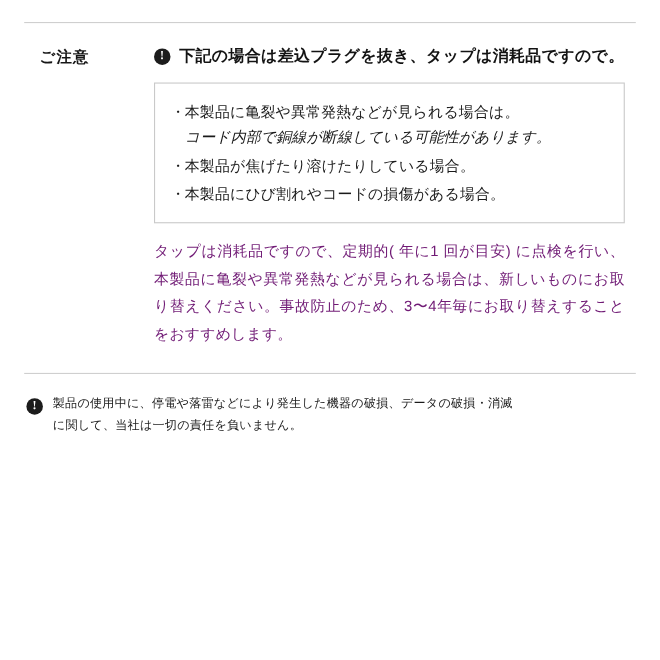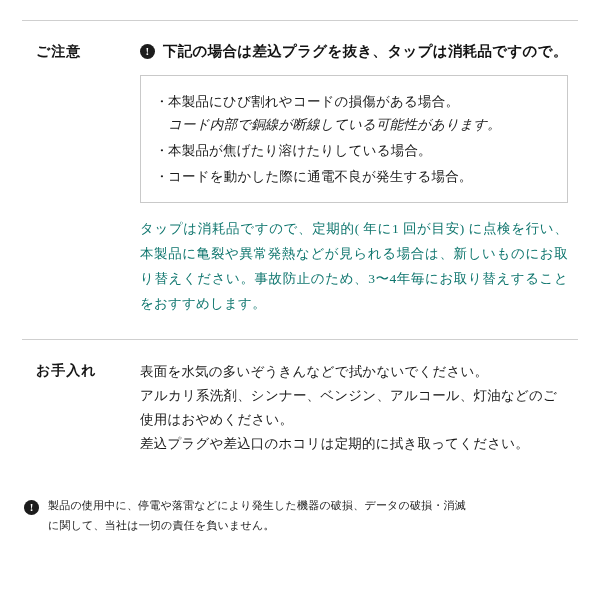--- a/index.html
+++ b/index.html
@@ -108,25 +108,24 @@
   }
   .bullet-list li .sub {
     display: block;
     font-style: italic;
   }
 
   .para {
     font-size: 13.5px;
     line-height: 1.85;
     letter-spacing: 0.2px;
-    color: #0f766e;
+    color: #701a75;
     margin: 0;
     text-align: justify;
     text-justify: inter-ideograph;
-    font-family: Liberation Serif, serif;
   }
 
   .care-lines p {
     margin: 0;
     font-size: 13.5px;
     line-height: 1.78;
     letter-spacing: 0.2px;
     color: #1a1a1a;
   }
 
@@ -162,46 +161,38 @@
 
           <div class="headline">
             <span class="bang">!</span>
             <span>下記の場合は差込プラグを抜き、タップは消耗品ですので。</span>
           </div>
 
           <div class="inner-box">
             <ul class="bullet-list">
               <li>
                 <span class="dot">・</span>
-                <span>本製品にひび割れやコードの損傷がある場合。</span>
+                <span>本製品に亀裂や異常発熱などが見られる場合は。</span>
                 <span class="sub">コード内部で銅線が断線している可能性があります。</span>
               </li>
               <li>
                 <span class="dot">・</span>
                 <span>本製品が焦げたり溶けたりしている場合。</span>
               </li>
               <li>
                 <span class="dot">・</span>
-                <span>コードを動かした際に通電不良が発生する場合。</span>
+                <span>本製品にひび割れやコードの損傷がある場合。</span>
               </li>
             </ul>
           </div>
 
           <p class="para">タップは消耗品ですので、定期的( 年に1 回が目安) に点検を行い、本製品に亀裂や異常発熱などが見られる場合は、新しいものにお取り替えください。事故防止のため、3〜4年毎にお取り替えすることをおすすめします。</p>
         </td>
       </tr>
 
-      <tr class="section-row last">
-        <td class="label-cell">お手入れ</td>
-        <td class="body-cell care-lines">
-          <p>表面を水気の多いぞうきんなどで拭かないでください。</p>
-          <p>アルカリ系洗剤、シンナー、ベンジン、アルコール、灯油などのご使用はおやめください。</p>
-          <p>差込プラグや差込口のホコリは定期的に拭き取ってください。</p>
-        </td>
-      </tr>
     </tbody>
   </table>
 
   <div class="footer-note">
     <span class="bang">!</span>
     <span class="text">製品の使用中に、停電や落雷などにより発生した機器の破損、データの破損・消滅に関して、当社は一切の責任を負いません。</span>
   </div>
 
 </div>
 

